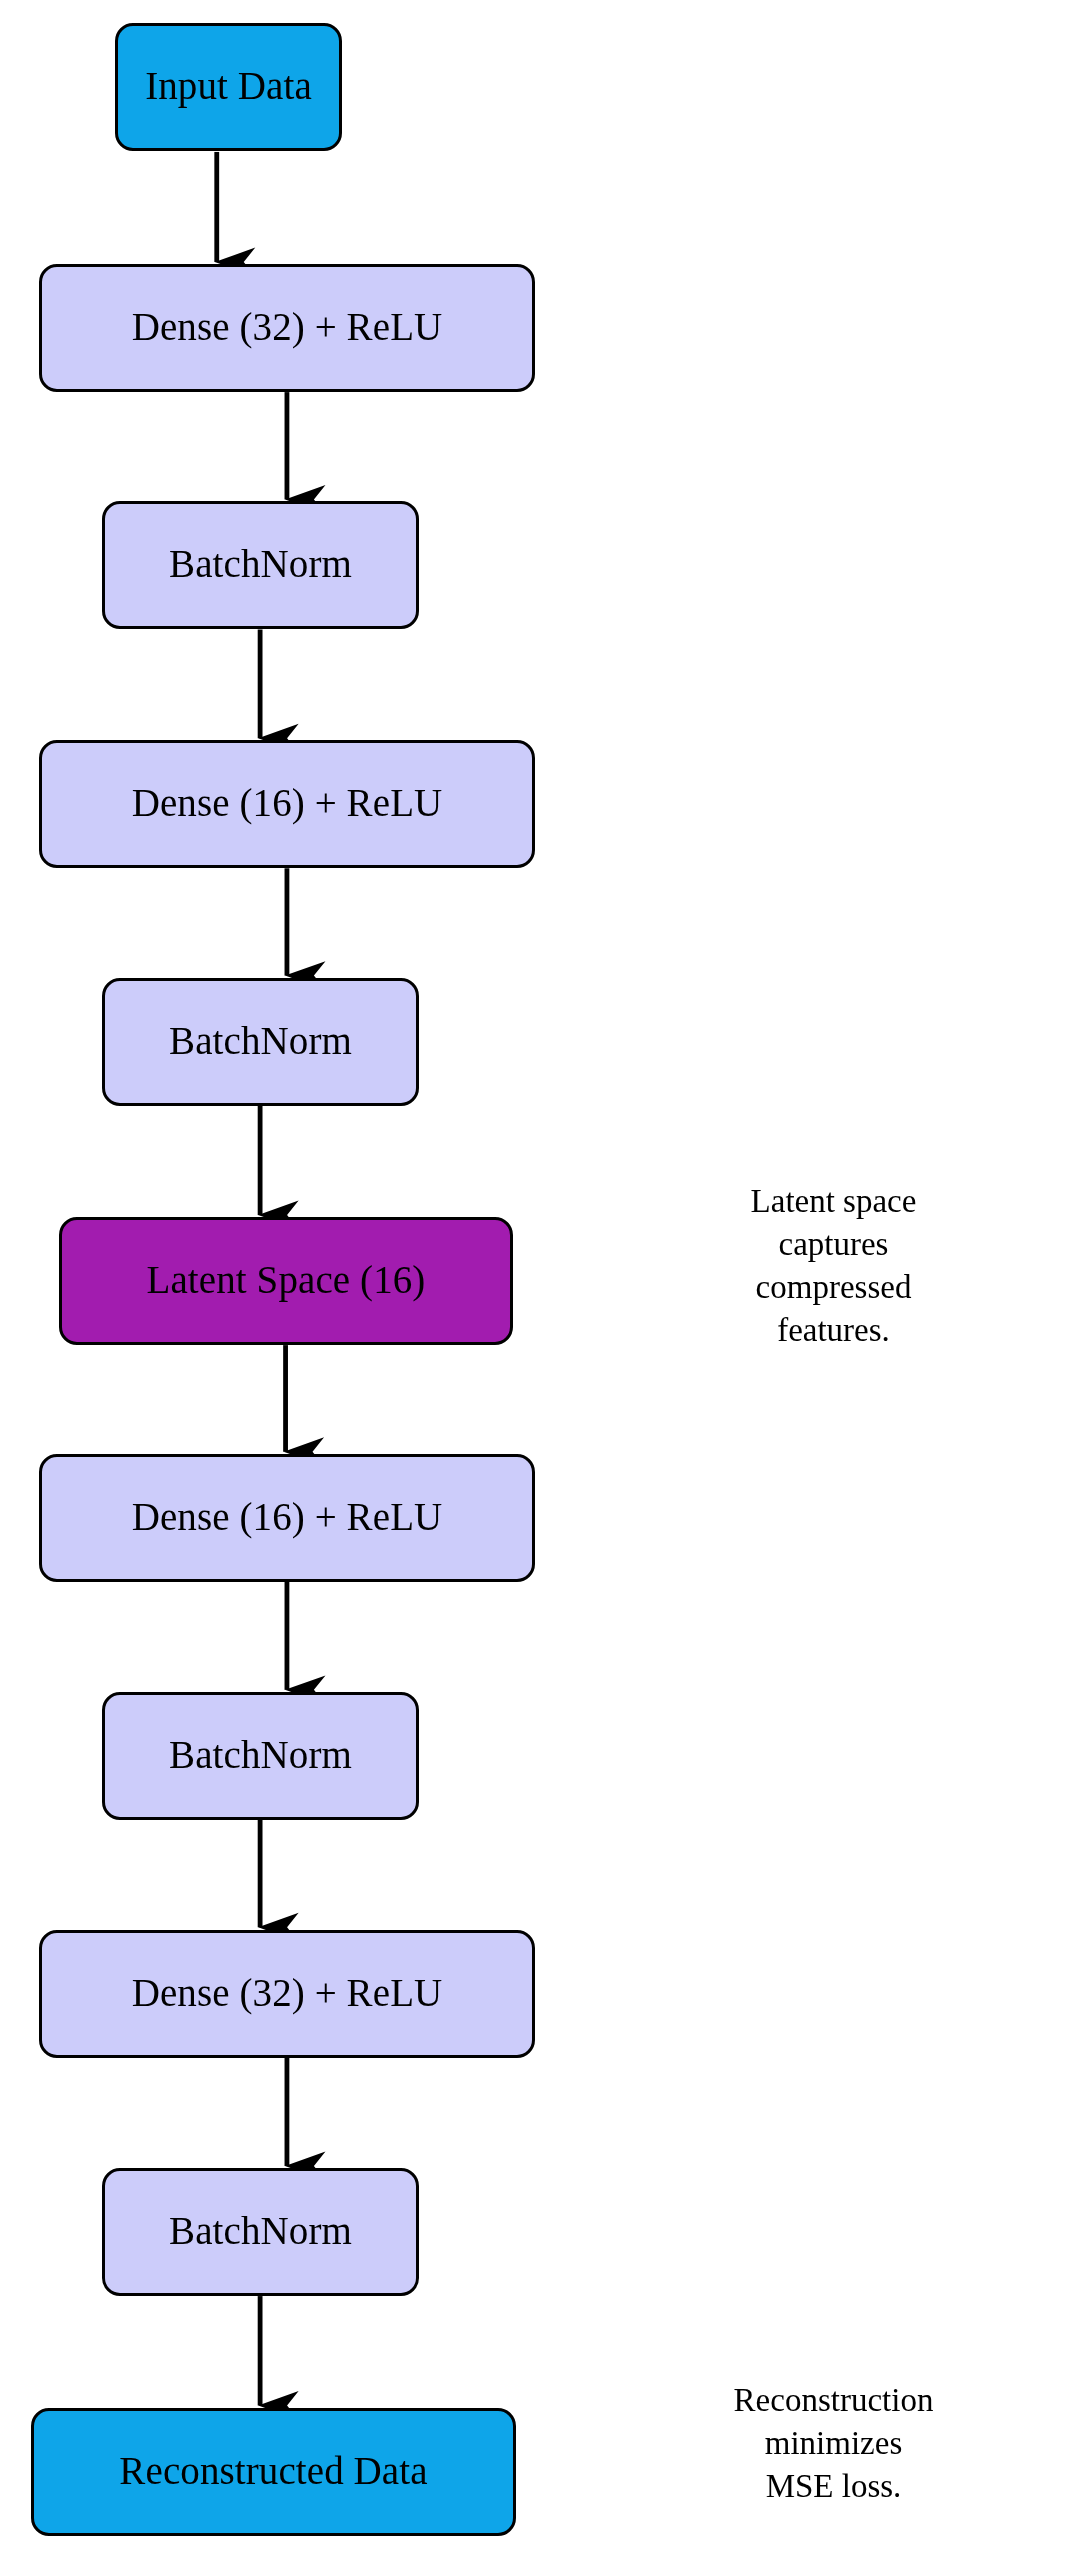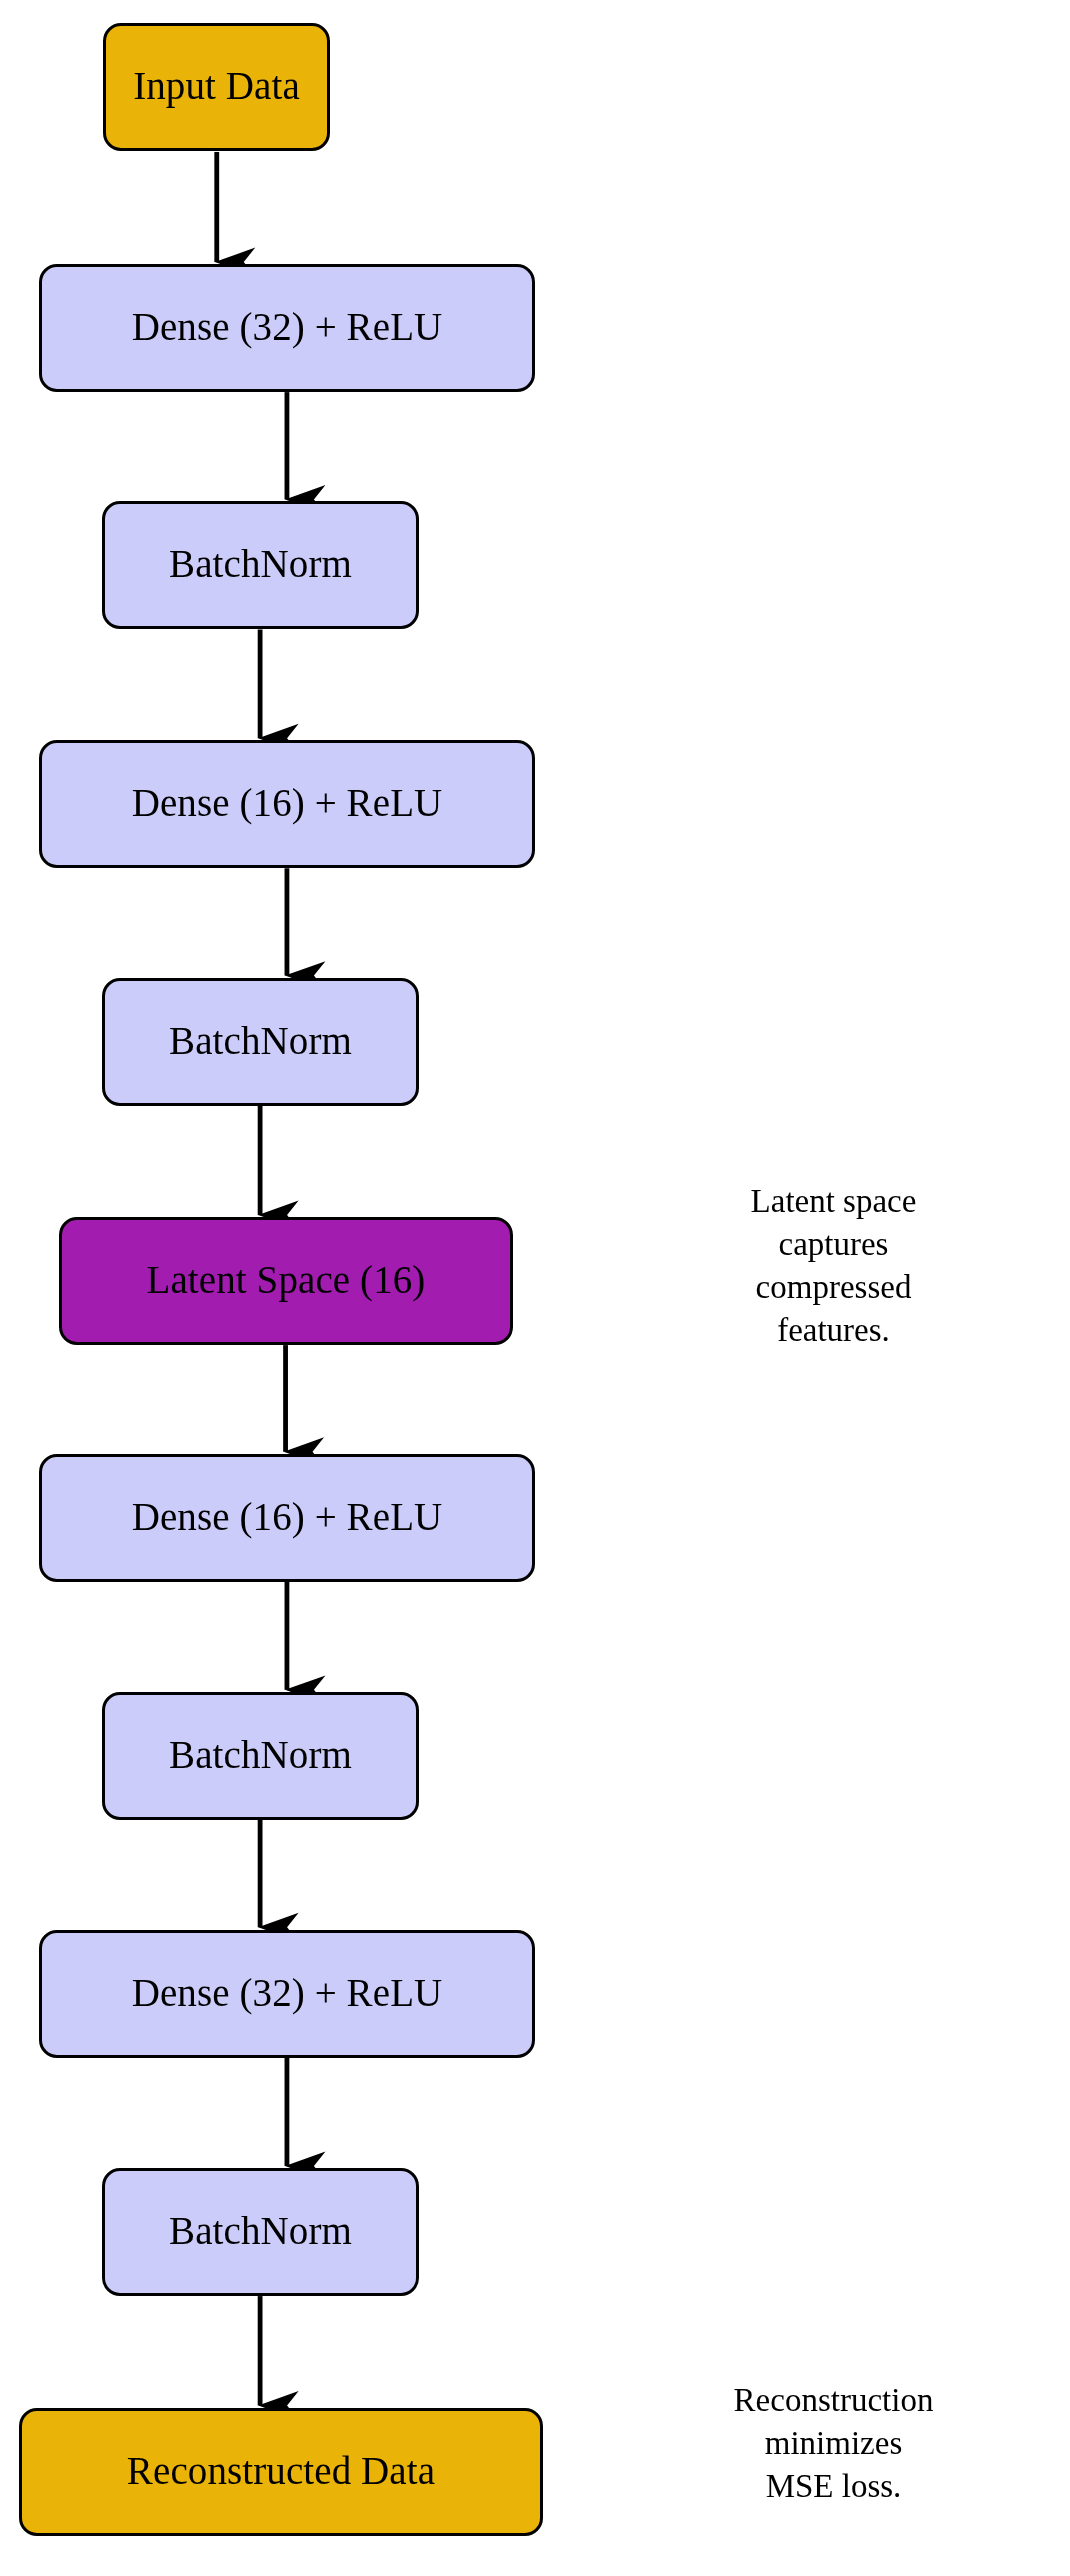--- a/index.html
+++ b/index.html
@@ -35,21 +35,21 @@
     line-height: 1.05;
     white-space: nowrap;
     letter-spacing: 0.1px;
   }
 
   .node .node-label {
     display: block;
     transform: translateY(-0.7px);
   }
 
-  .node.io      { background: #eab308; }
+  .node.io      { background: #0ea5e9; margin-left: 12px; }
   .node.layer   { background: #ccccfa; }
   .node.latent  { background: #a21caf; }
 
   .note {
     position: absolute;
     color: #000000;
     text-align: center;
     line-height: 1.30;
     white-space: pre-line;
     font-size: 33px;
@@ -111,21 +111,21 @@
       </div>
       <div class="node layer" style="left: 102px; top: 1692px; width: 317px; height: 128px; font-size: 39px;">
         <span class="node-label">BatchNorm</span>
       </div>
       <div class="node layer" style="left: 39px; top: 1930px; width: 496px; height: 128px; font-size: 39px;">
         <span class="node-label">Dense (32) + ReLU</span>
       </div>
       <div class="node layer" style="left: 102px; top: 2168px; width: 317px; height: 128px; font-size: 39px;">
         <span class="node-label">BatchNorm</span>
       </div>
-      <div class="node io" style="left: 19px; top: 2408px; width: 524px; height: 128px; font-size: 39px;">
+      <div class="node io" style="left: 19px; top: 2408px; width: 485px; height: 128px; font-size: 39px;">
         <span class="node-label">Reconstructed Data</span>
       </div>
     </div>
   <div id="note-layer">
       <div class="note" style="left: 682px; top: 1161px; width: 303px; font-size: 33px; margin-top: 19px;">Latent space
 captures
 compressed
 features.</div>
       <div class="note" style="left: 682px; top: 2379px; width: 303px; font-size: 33px;">Reconstruction
 minimizes

